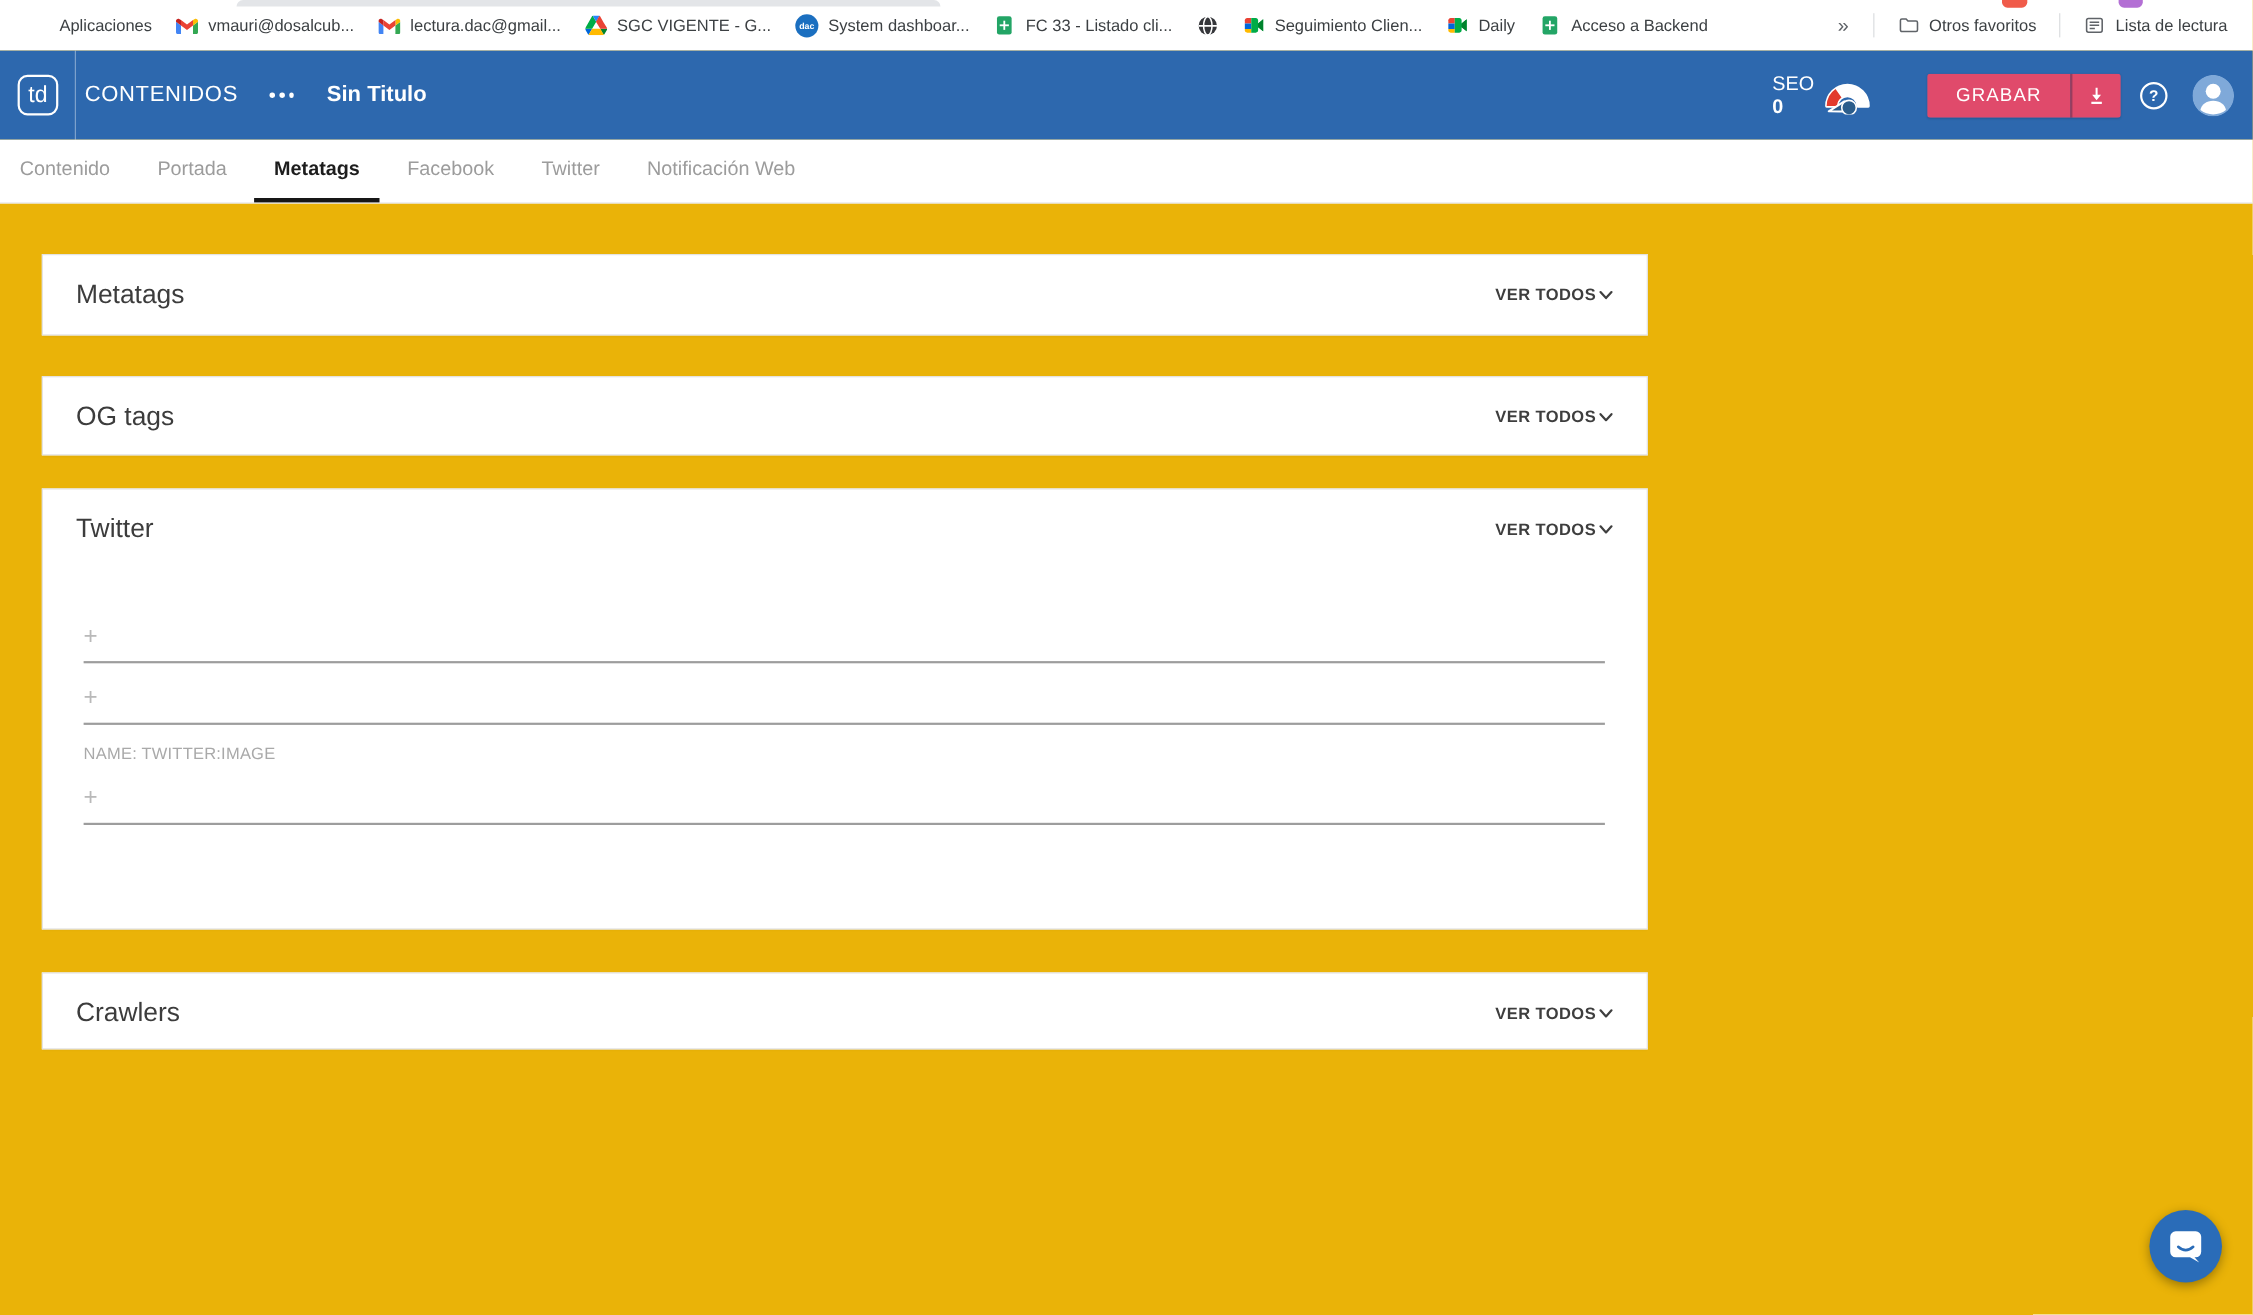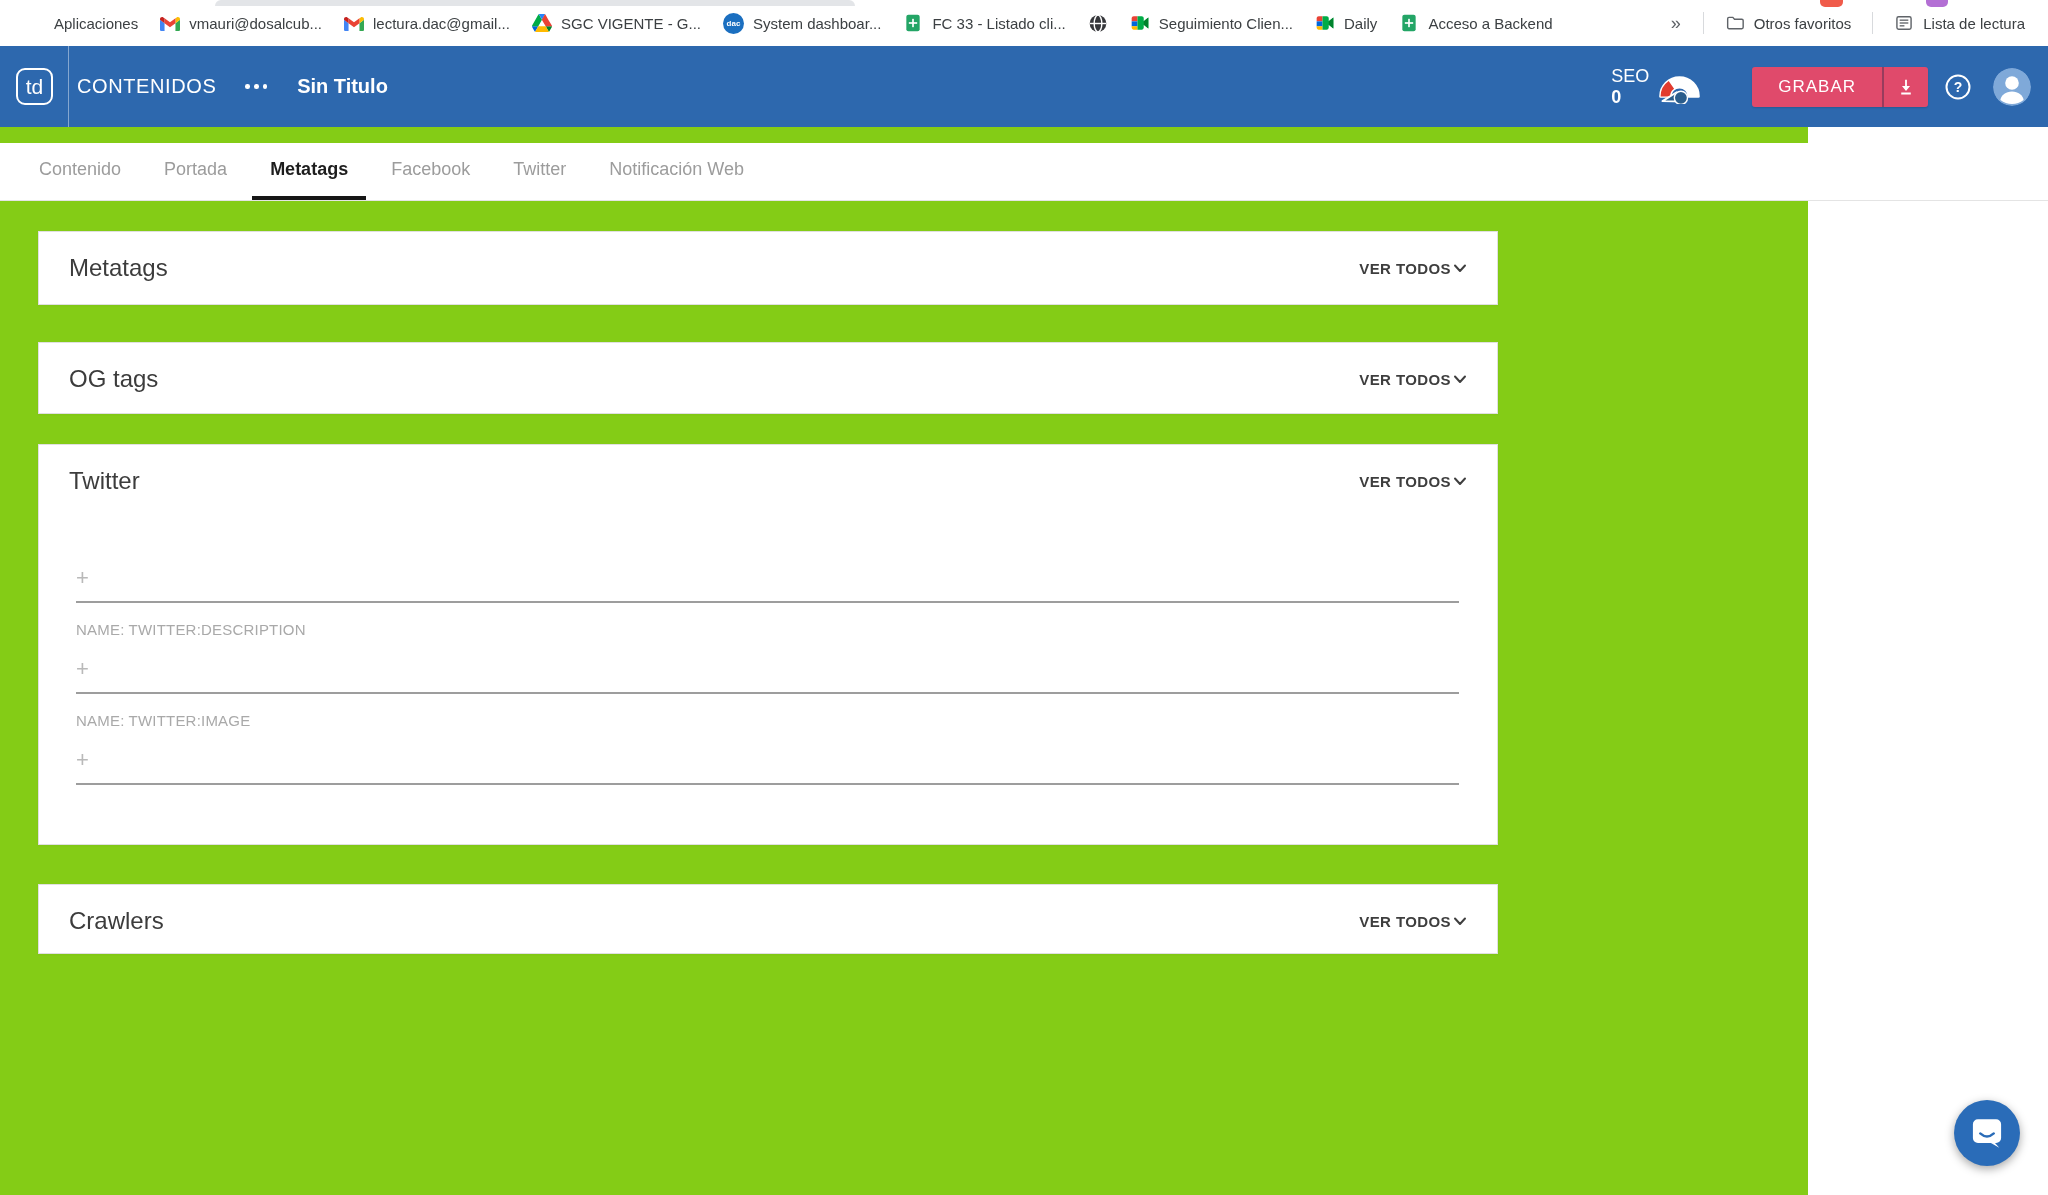--- a/index.html
+++ b/index.html
@@ -1,18 +1,18 @@
 <!DOCTYPE html>
 <html><head>
 <meta charset="utf-8">
 <style>
   * { margin:0; padding:0; box-sizing:border-box; }
   html,body { width:2048px; height:1195px; overflow:hidden; background:#fff;
               font-family:"Liberation Sans", sans-serif; }
-  #screen { position:relative; width:1808px; height:1195px; background:#84cc16; }
+  #screen { position:relative; width:2048px; height:1195px; background:#eab308; }
 
   
   .bookmarks-bar { position:absolute; left:0; top:0; width:2048px; height:46px;
                    background:#fff; display:flex; align-items:center; padding:0 12px 0 14px; }
   .tab-sliver { position:absolute; left:215px; top:0; width:640px; height:6px;
                 background:#e3e5e8; border-radius:9px 9px 0 0; }
   .ext-sliver { position:absolute; top:0; height:7px; border-radius:0 0 5px 5px; }
   .ext-orange { left:1820px; width:23px; background:#f05b4a; }
   .ext-purple { left:1926px; width:22px; background:#b36fd4; }
   .bm-item { display:flex; align-items:center; gap:9px; padding:0 11px; height:36px;
@@ -47,22 +47,22 @@
                   box-shadow:0 1px 2px rgba(0,0,0,.15); cursor:pointer; }
   .grabar-main { background:#e04a6b; color:#fff; font-size:17px; letter-spacing:1px;
                  display:flex; align-items:center; padding:0 26px; border:none; cursor:pointer;
                  font-family:inherit; }
   .grabar-dl { background:#e04a6b; width:46px; display:flex; align-items:center; justify-content:center;
                border:none; border-left:2px solid rgba(35,40,70,.38); cursor:pointer; }
   .help-btn { margin-left:16px; width:28px; height:28px; cursor:pointer; }
   .avatar { margin-left:21px; width:38px; height:38px; border-radius:50%; overflow:hidden; cursor:pointer; }
 
   
-  .tab-bar { position:absolute; left:0; top:143px; width:2048px; height:58px; background:#fff;
-             border-bottom:1px solid #e4e4e4; display:flex;padding-left:21px; }
+  .tab-bar { position:absolute; left:0; top:127px; width:2048px; height:58px; background:#fff;
+             border-bottom:1px solid #e4e4e4; display:flex; }
   .tab { padding:0 18px; margin-right:7px; display:flex; align-items:center; font-size:18px;
          color:#9c9c9c; cursor:pointer; border-bottom:4px solid transparent; }
   .tab.active { color:#1d1d1d; font-weight:bold; border-bottom-color:#161616; }
 
   
   .card { position:absolute; left:38px; width:1460px; background:#fff;
           border:1px solid #e0e0e0; box-shadow:0 1px 2px rgba(0,0,0,.04); }
   .card-head { height:72px; display:flex; align-items:center; justify-content:space-between;
                padding:0 28px 0 30px; }
   .card-title { font-size:24px; color:#3c3c3c; }
@@ -325,21 +325,20 @@
         <svg width="18" height="18" viewBox="0 0 18 18">
           <polyline points="4,6.5 9,12 14,6.5" fill="none" stroke="#3f3f3f" stroke-width="2" stroke-linecap="round" stroke-linejoin="round"></polyline>
         </svg>
       </div>
     </div>
     <div class="fields">
       <div class="field">
         <div class="field-add">+</div>
       </div>
       <div class="field">
-        <div class="field-label">NAME: TWITTER:DESCRIPTION</div>
         <div class="field-add">+</div>
       </div>
       <div class="field">
         <div class="field-label">NAME: TWITTER:IMAGE</div>
         <div class="field-add">+</div>
       </div>
     </div>
   </div>
 
   <div class="card card-4">

